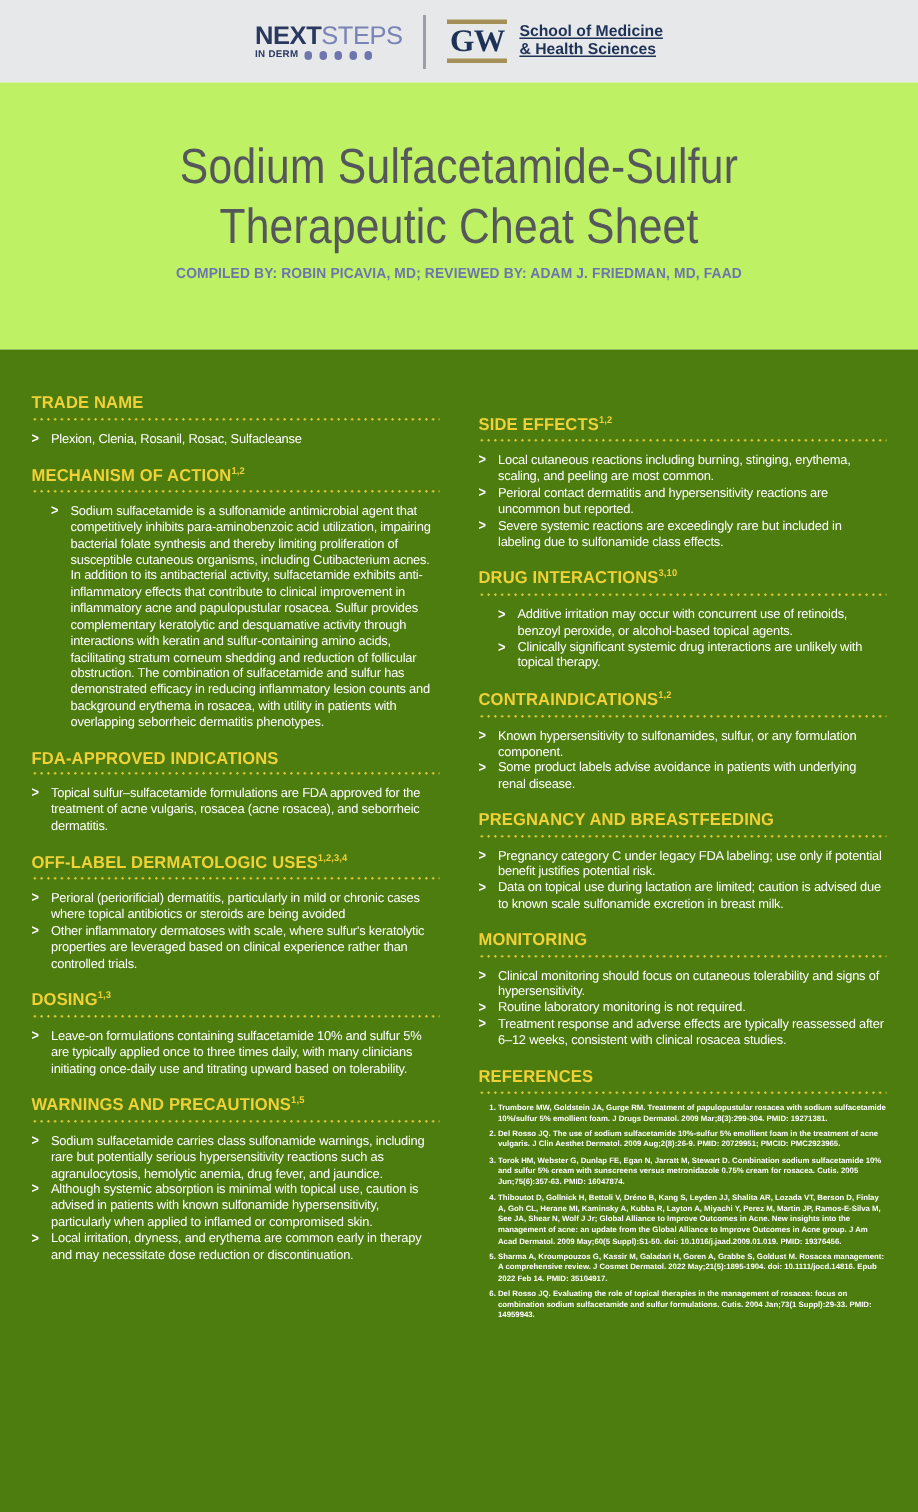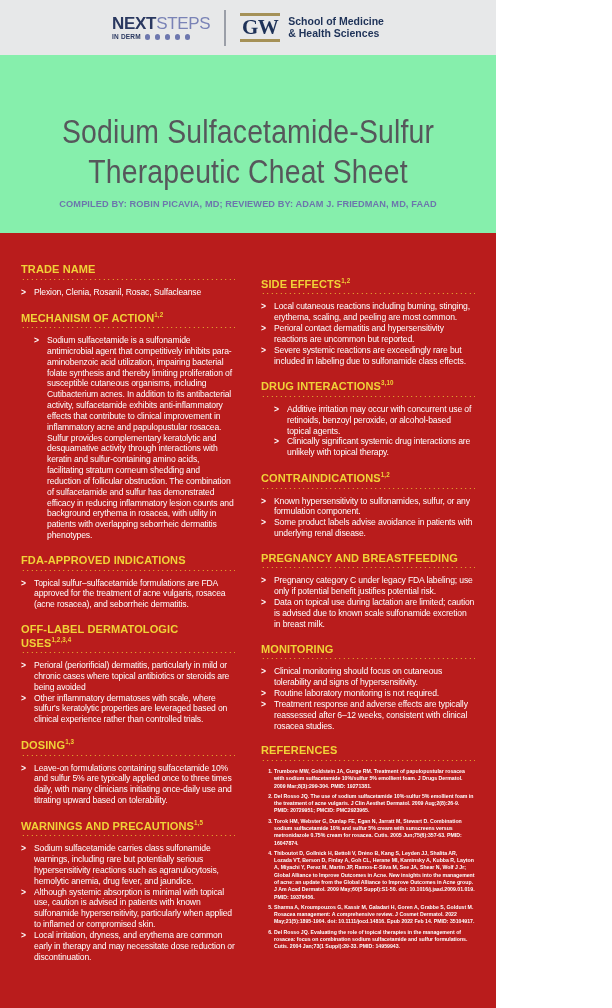--- a/index.html
+++ b/index.html
@@ -2,21 +2,21 @@
 <html><head>
 <meta charset="utf-8">
 <style>
   * { margin:0; padding:0; box-sizing:border-box; }
   html,body { width:612px; height:1008px; }
   body {
     font-family:"Liberation Sans", sans-serif;
     background:#fff; overflow:hidden;
     -webkit-font-smoothing:antialiased;
   }
-  .page { width:496px; height:1008px; display:flex; flex-direction:column; }
+  .page { width:612px; height:1008px; display:flex; flex-direction:column; }
 
   
   .topbar {
     height:55px; background:#E7E8E9; flex:0 0 auto;
     display:flex; align-items:center; justify-content:center; gap:14px;
   }
   .ns-logo { display:flex; flex-direction:column; line-height:1; }
   .ns-row1 { font-size:17px; letter-spacing:-0.3px; }
   .ns-next { color:#2A3860; font-weight:800; }
   .ns-steps { color:#7A83B6; font-weight:500; }
@@ -24,36 +24,36 @@
   .ns-tag { color:#2A3860; font-weight:800; font-size:6.5px; letter-spacing:0.2px; }
   .ns-dots { display:flex; gap:4.5px; align-items:center; }
   .ns-dot { width:5.5px; height:5.5px; border-radius:50%; background:#6D77AE; display:inline-block; }
   .bar-divider { width:1.5px; height:36px; background:#9B9FA8; }
   .gw-logo { display:flex; align-items:center; gap:8px; }
   .gw-mark {
     font-family:"Liberation Serif", serif; font-weight:700; font-size:21px;
     color:#1E3258; border-top:3px solid #A59157; border-bottom:3px solid #A59157;
     padding:0 2px 1px 2px; line-height:1.05; letter-spacing:-0.5px;
   }
-  .gw-text { color:#1E3258; font-weight:700; font-size:10.5px; line-height:1.2; }
+  .gw-text { color:#1E3258; font-weight:700; font-size:10.5px; line-height:1.2;text-decoration:underline; }
 
   
-  .title-block { height:178px; background:#86efac; text-align:center; padding-top:57px; flex:0 0 auto; }
+  .title-block { height:178px; background:#bef264; text-align:center; padding-top:36px; flex:0 0 auto; }
   .doc-title {
     color:#56575B; font-weight:500; font-size:33px; line-height:1.2;
     transform:scaleX(0.86); transform-origin:50% 0; letter-spacing:0.2px;
   }
   .byline {
     margin-top:7px; color:#6C76AC; font-weight:700; font-size:9.8px; letter-spacing:0.1px;
     transform:scaleX(0.94); transform-origin:50% 0;
   }
 
   
   .content {
-    flex:1 1 auto; background:#b91c1c; color:#fff;
+    flex:1 1 auto; background:#4d7c0f; color:#fff;
     display:flex; gap:26px; padding:30px 21px 0 21px;
   }
   .col { flex:1 1 0; min-width:0; }
   .col-right { padding-top:14px; }
 
   .sec { margin-bottom:13px; }
   .sec-h {
     color:#F0D238; font-weight:700; font-size:11.5px; letter-spacing:0.1px;
     line-height:1.1; transform:scaleX(0.96); transform-origin:0 50%;
   }

